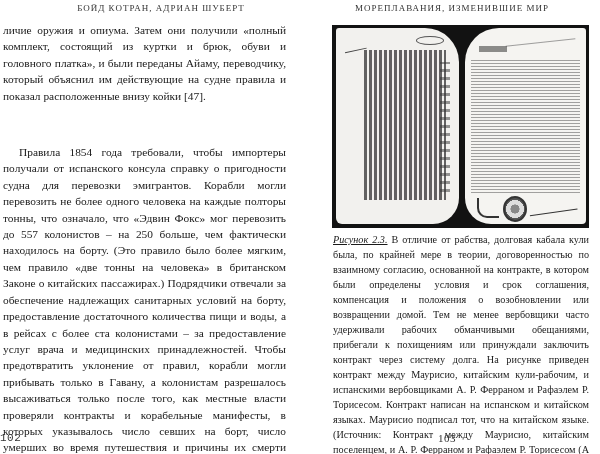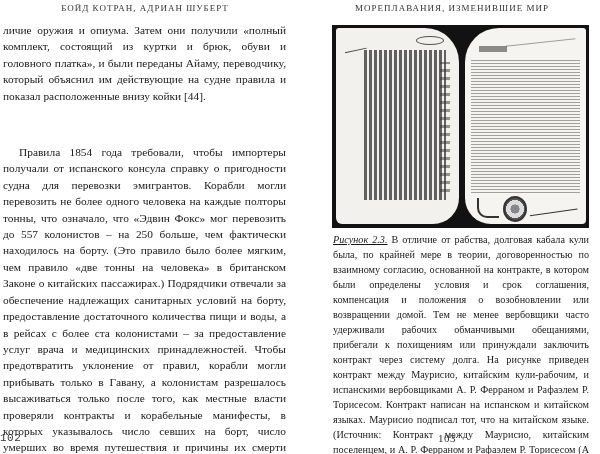--- a/index.html
+++ b/index.html
@@ -3,21 +3,21 @@
 <meta charset="utf-8">
 <style>
   html, body { margin: 0; padding: 0; background: #ffffff; }
   body { width: 600px; height: 454px; position: relative; overflow: hidden;
          font-family: "Liberation Serif", "DejaVu Serif", serif; color: #1a1a1a; }
   .page { position: absolute; top: 0; height: 454px; }
   .page-left { left: 0; width: 300px; }
   .page-right { left: 292px; width: 300px; }
   .running-head { position: absolute; top: 3px; font-size: 9px; letter-spacing: 1px;
                   color: #333; text-transform: uppercase; white-space: nowrap; }
-  .page-left .running-head { left: 0; width: 290px; text-align: center; }
+  .page-left .running-head { left: 16px; width: 290px; text-align: center; }
   .page-right .running-head { left: 10px; width: 300px; text-align: center; }
   .body-text { position: absolute; left: 3px; top: 22px; width: 283px; font-size: 11.4px;
                line-height: 16.4px; text-align: justify; }
   .body-text p { margin: 0; text-indent: 0; }
   .body-text p.indent { text-indent: 16px; margin-top: 40px; }
   .folio { position: absolute; top: 432px; font-size: 11px; color: #333; letter-spacing: 0.5px; }
   .page-left .folio { left: 0; width: 290px; text-align: left; font-family: Liberation Mono, monospace; }
   .page-right .folio { left: 0; width: 310px; text-align: center; }
   .figure { position: absolute; left: 40px; top: 25px; width: 257px; height: 203px;
             background: #121212; overflow: hidden; }
@@ -51,21 +51,21 @@
   .caption { position: absolute; left: 41px; top: 232px; width: 256px; font-size: 10.2px;
              line-height: 15px; text-align: justify; }
   .caption .fig-label { font-style: italic; text-decoration: underline; }
 </style>
 </head>
 <body>
 
 <div class="page page-left">
   <div class="running-head">БОЙД КОТРАН, АДРИАН ШУБЕРТ</div>
   <div class="body-text">
-    <p>личие оружия и опиума. Затем они получили «полный комплект, состоящий из куртки и брюк, обуви и головного платка», и были переданы Айаму, переводчику, который объяснил им действующие на судне правила и показал расположенные внизу койки [44].</p>
+    <p>личие оружия и опиума. Затем они получили «полный комплект, состоящий из куртки и брюк, обуви и головного платка», и были переданы Айаму, переводчику, который объяснил им действующие на судне правила и показал расположенные внизу койки [47].</p>
     <p class="indent">Правила 1854 года требовали, чтобы импортеры получали от испанского консула справку о пригодности судна для перевозки эмигрантов. Корабли могли перевозить не более одного человека на каждые полторы тонны, что означало, что «Эдвин Фокс» мог перевозить до 557 колонистов – на 250 больше, чем фактически находилось на борту. (Это правило было более мягким, чем правило «две тонны на человека» в британском Законе о китайских пассажирах.) Подрядчики отвечали за обеспечение надлежащих санитарных условий на борту, предоставление достаточного количества пищи и воды, а в рейсах с более ста колонистами – за предоставление услуг врача и медицинских принадлежностей. Чтобы предотвратить уклонение от правил, корабли могли прибывать только в Гавану, а колонистам разрешалось высаживаться только после того, как местные власти проверяли контракты и корабельные манифесты, в которых указывалось число севших на борт, число умерших во время путешествия и причины их смерти [97].</p>
     <p class="indent">В сентябре 1857 года генеральный консул Испании в Китае отправил в Сватоу молодого переводчика Хосе де Агилара в качестве наблюдателя. Западные страны не могли размещать там дипломатов, поскольку это не был договорный порт. В задачи Агилара входило гарантировать, что сделано все возможное, чтобы экспедиции кули, отправляющиеся из Сватоу, не были омрачены «сценами, которые, к сожалению, имели место на других кораблях». Генеральный консул беспокоился не столько о благополучии китайских колонистов, сколько о том, чтобы избежать нанесения «серьезного вреда испанским капиталистам &lt;...&gt;</p>
   </div>
   <div class="folio">102</div>
 </div>
 
 <div class="page page-right">
   <div class="running-head">МОРЕПЛАВАНИЯ, ИЗМЕНИВШИЕ МИР</div>
 
   <div class="figure">

